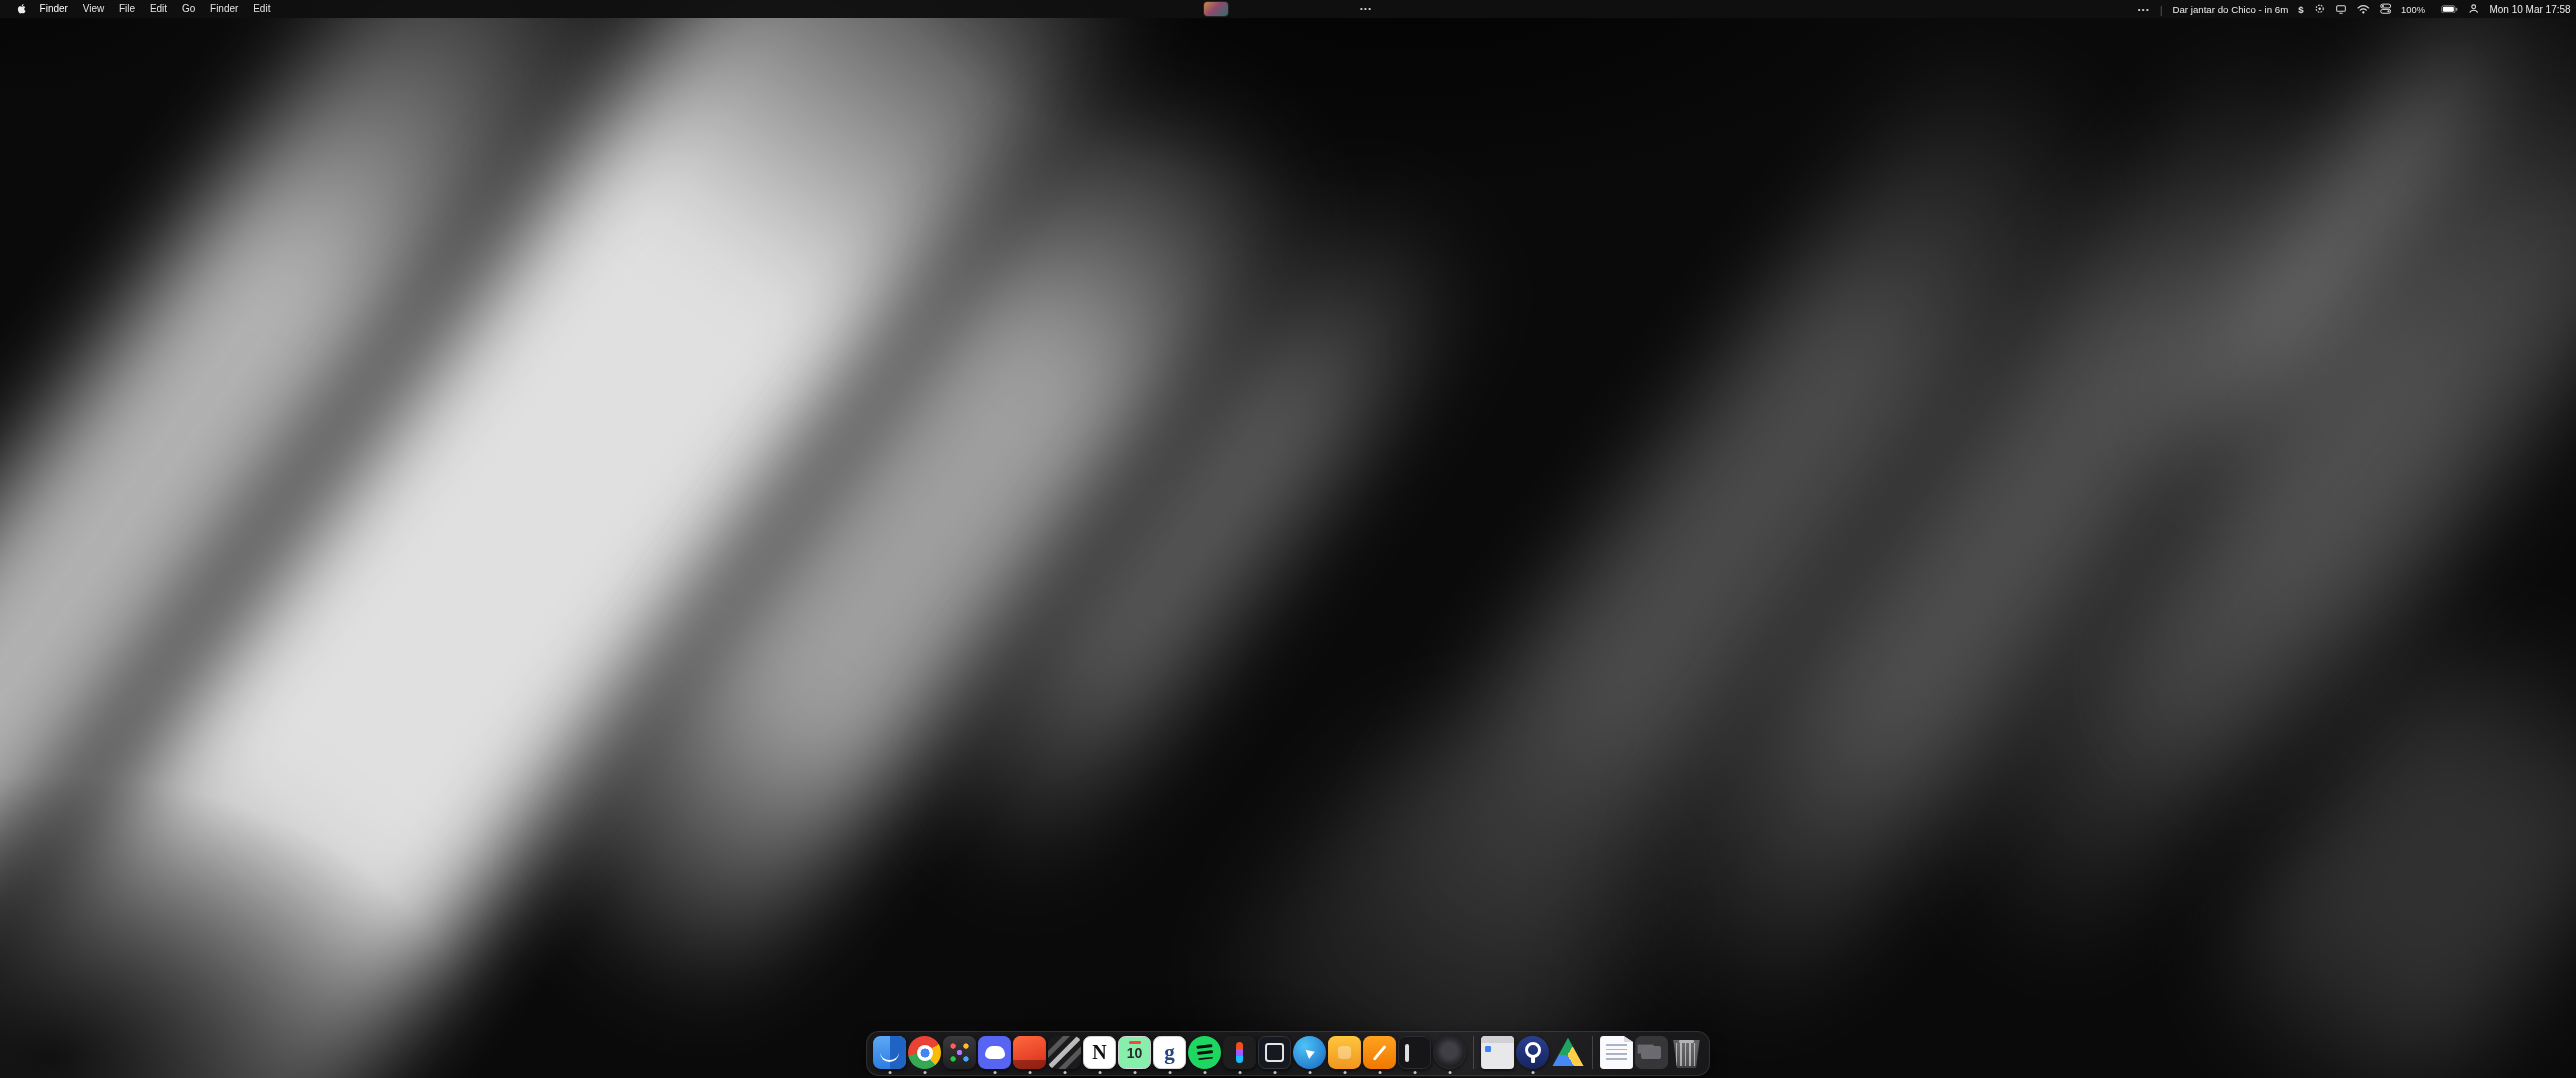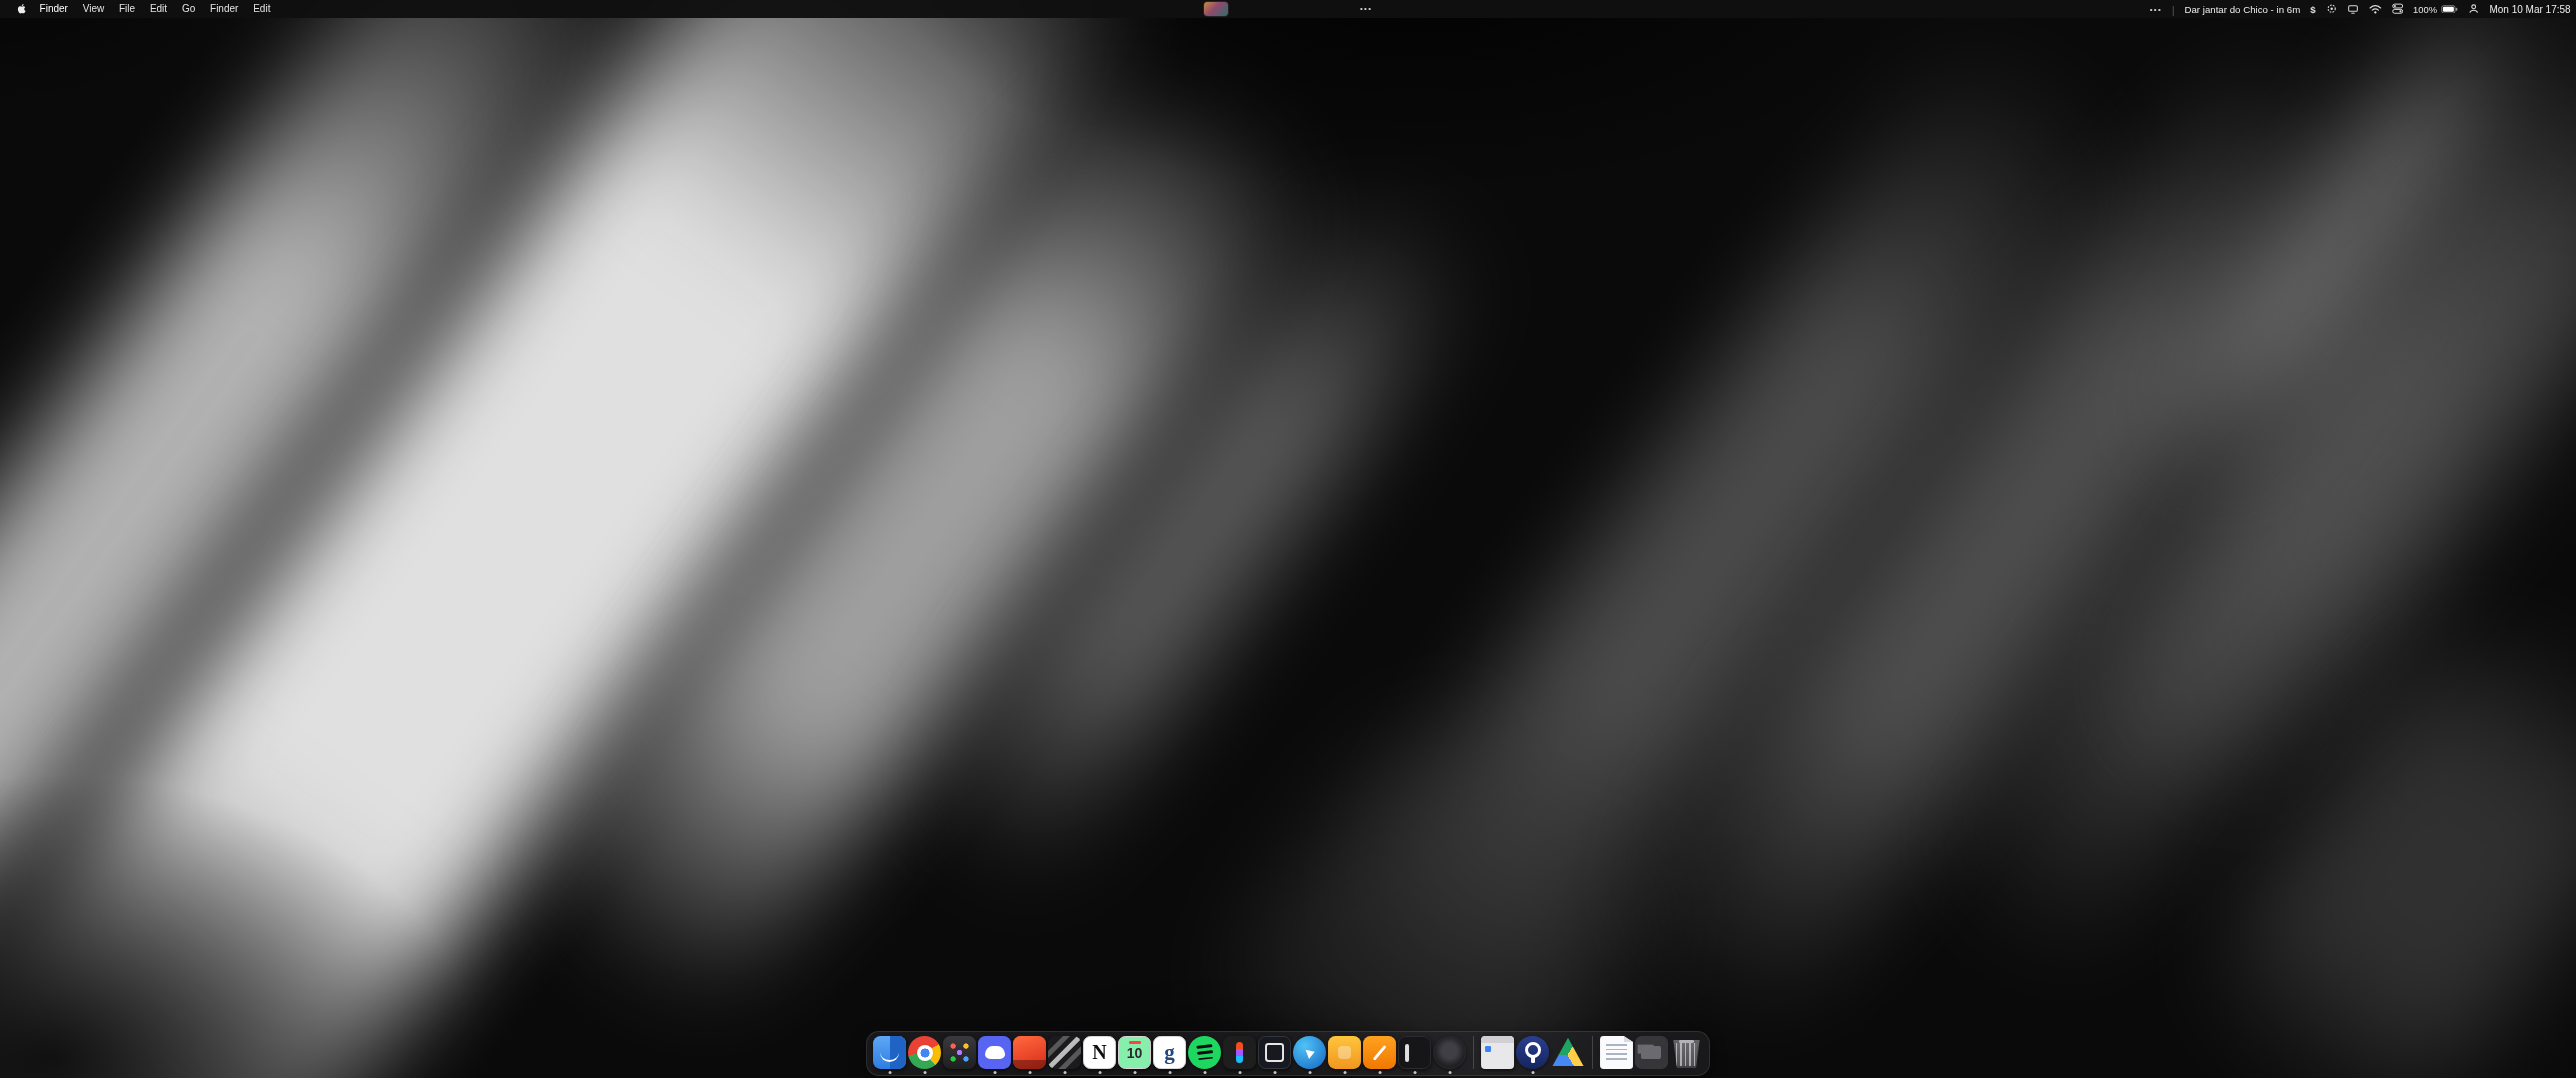--- a/index.html
+++ b/index.html
@@ -49,21 +49,21 @@
     background:linear-gradient(135deg,#c98a3e 0%,#8f4a6f 45%,#2e6f6a 100%);
     box-shadow:0 0 0 0.7px rgba(255,255,255,.12)}
   .mb-center-ellipsis{position:absolute;left:1360px;top:0;line-height:18px;
     font-size:8px;letter-spacing:1.3px;color:rgba(255,255,255,.8)}
   .mb-right{position:absolute;right:5.4px;top:0;height:100%;display:flex;align-items:center;gap:10px}
   .mb-ellipsis{font-size:8px;letter-spacing:1.3px;color:rgba(255,255,255,.8)}
   .mb-sep{opacity:.35;font-size:9.4px;transform:scaleY(1.25)}
   .mb-event{font-size:9.7px;white-space:nowrap;color:rgba(255,255,255,.92)}
   .mb-icon{display:flex;align-items:center;justify-content:center;height:100%}
   .mb-dollar{font-size:9.7px;font-weight:700;color:rgba(255,255,255,.85)}
-  .mb-battery{display:flex;align-items:center;gap:4px;font-size:9.4px;color:rgba(255,255,255,.9)}
+  .mb-battery{display:flex;align-items:center;gap:16px;font-size:9.4px;color:rgba(255,255,255,.9)}
   .mb-clock{font-size:10px;white-space:nowrap;color:rgba(255,255,255,.92)}
   .mb-icon svg, .mb-battery svg, .apple-wrap svg{display:block}
 
   
   .dock{position:absolute;left:50%;bottom:2px;transform:translateX(-50%);z-index:40;
     display:flex;align-items:center;gap:2px;padding:4px 6px 6px;
     background:rgba(38,38,42,.55);border:0.7px solid rgba(255,255,255,.10);border-radius:12.7px;
     box-shadow:0 5.4px 16px rgba(0,0,0,.45)}
   .dock-sep{width:0.7px;height:33px;background:rgba(255,255,255,.18);margin:0 5.4px}
   .dock-item{position:relative;display:flex;flex-direction:column;align-items:center;cursor:pointer}

